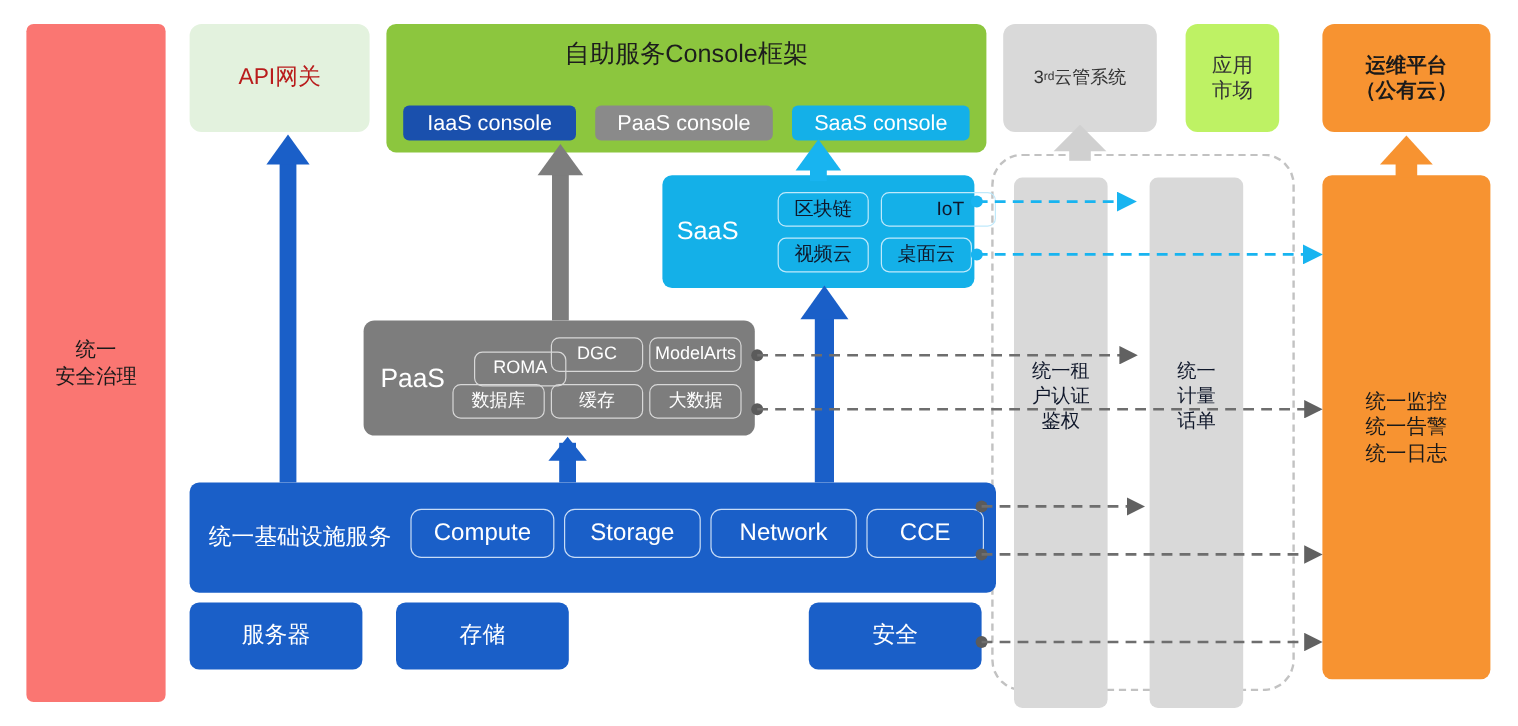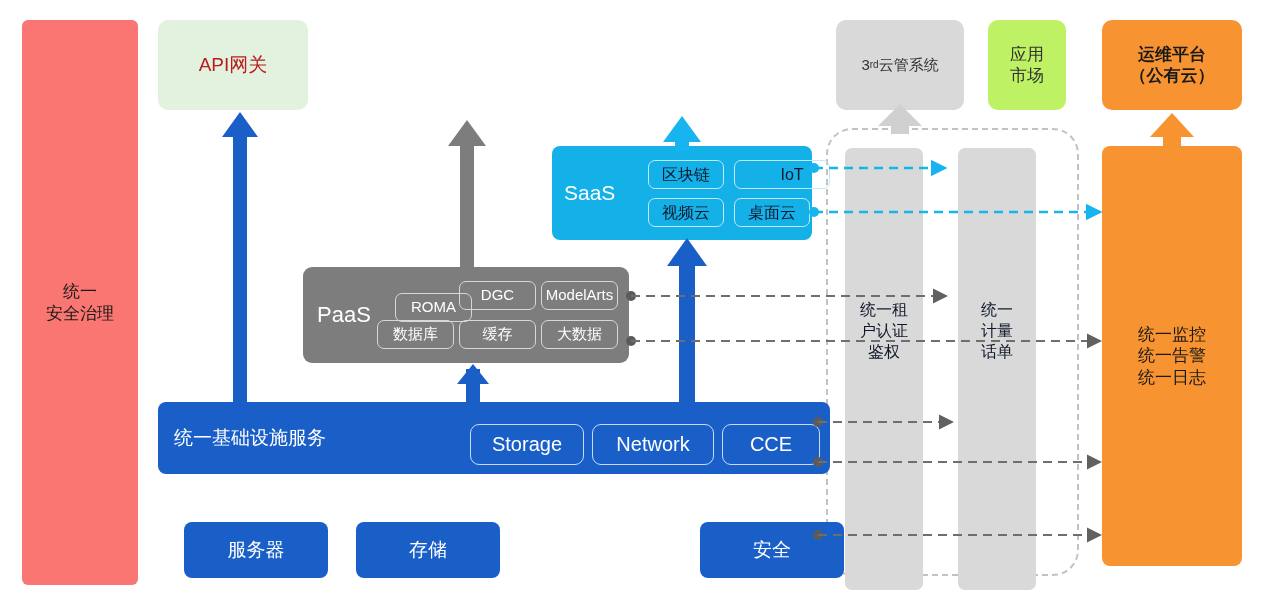--- a/index.html
+++ b/index.html
@@ -113,42 +113,42 @@
   }
   #paas-c0{ left:92px; top:14px;margin-top:12px; }
   #paas-c1{ left:156px; top:14px; }
   #paas-c2{ left:238px; top:14px; }
   #paas-c3{ left:74px; top:53px; }
   #paas-c4{ left:156px; top:53px; }
   #paas-c5{ left:238px; top:53px; }
 
   
   #infra-bar{
-    left:158px; top:402px; width:672px; height:72px;
+    left:158px; top:402px; width:672px; height:92px;
     background:#1a5fc8; border-radius:8px; display:block;
   }
   #infra-bar .blk-label{
     position:absolute; left:16px; top:50%; transform:translateY(-50%);
     color:#fff; font-size:19px;
   }
   .infra-chip{
     position:absolute; top:22px; height:39px;
     border:1.6px solid #c8dcf6; border-radius:9px;
     color:#fff; font-size:20px;
     display:flex; align-items:center; justify-content:center;
   }
   #infra-c0{ left:184px; width:118px; }
   #infra-c1{ left:312px; width:112px; }
   #infra-c2{ left:434px; width:120px; }
   #infra-c3{ left:564px; width:96px; }
 
   
   .res-box{
-    top:522px; height:56px; background:#1a5fc8;
-    color:#fff; font-size:19px; border-radius:8px;margin-left:26px;
+    top:502px; height:56px; background:#1a5fc8;
+    color:#fff; font-size:19px; border-radius:8px;
   }
   #res-0{ left:158px; width:144px; }
   #res-1{ left:330px; width:144px; }
   #res-2{ left:502px; width:144px; }
   #res-3{ left:674px; width:144px; }
 
   
   #shared-container{
     position:absolute;
     left:826px; top:128px; width:253px; height:448px;
@@ -175,20 +175,26 @@
 </head>
 <body>
 
 <div id="stage">
 
   <div class="box" id="security-pillar">统一
 安全治理</div>
 
   <div class="box" id="api-gateway">API网关</div>
 
+  <div class="box" id="console-frame">
+    <div class="frame-title">自助服务Console框架</div>
+    <div class="console-chip" id="iaas-console">IaaS console</div>
+    <div class="console-chip" id="paas-console">PaaS console</div>
+    <div class="console-chip" id="saas-console">SaaS console</div>
+  </div>
 
   <div class="box" id="third-cloud">
     <span>3</span><sup>rd</sup><span>云管系统</span>
   </div>
 
   <div class="box" id="app-market">应用
 市场</div>
 
   <div class="box" id="ops-platform">运维平台
 （公有云）</div>
@@ -222,20 +228,21 @@
     <div class="paas-chip" id="paas-c0">ROMA</div>
     <div class="paas-chip" id="paas-c1">DGC</div>
     <div class="paas-chip" id="paas-c2">ModelArts</div>
     <div class="paas-chip" id="paas-c3">数据库</div>
     <div class="paas-chip" id="paas-c4">缓存</div>
     <div class="paas-chip" id="paas-c5">大数据</div>
   </div>
 
   <div id="infra-bar" class="box">
     <div class="blk-label">统一基础设施服务</div>
+    <div class="infra-chip" id="infra-c0">Compute</div>
     <div class="infra-chip" id="infra-c1">Storage</div>
     <div class="infra-chip" id="infra-c2">Network</div>
     <div class="infra-chip" id="infra-c3">CCE</div>
   </div>
 
   <div class="box res-box" id="res-0">服务器</div>
   <div class="box res-box" id="res-1">存储</div>
   <div class="box res-box" id="res-3">安全</div>
 
   <svg id="wires" class="no-evt" viewBox="0 0 1265 605">

